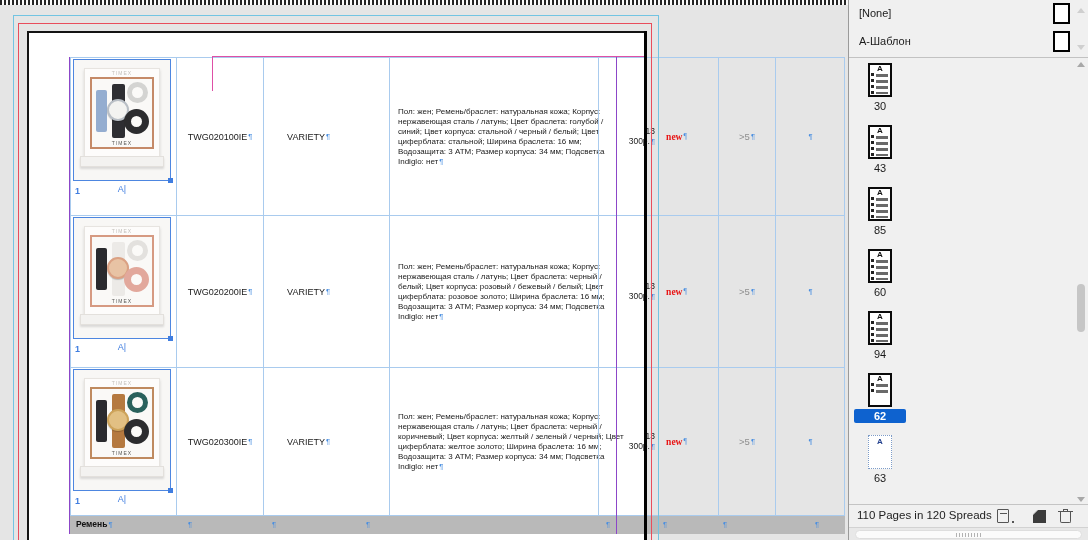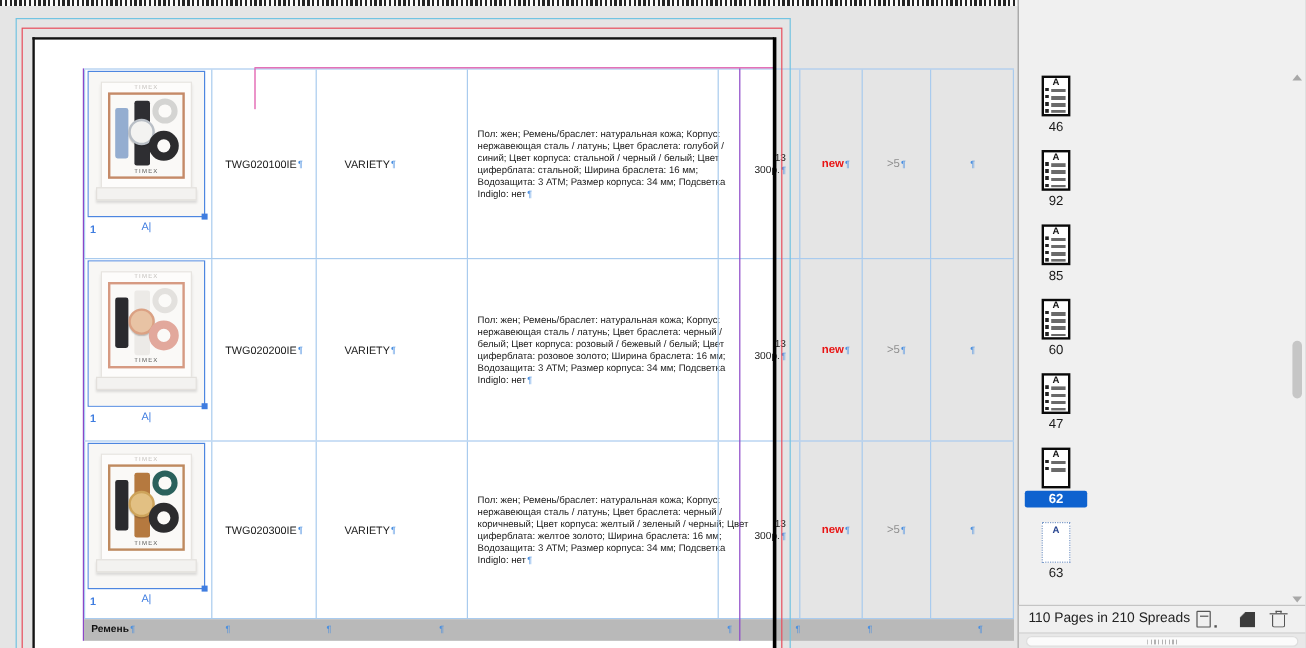--- a/index.html
+++ b/index.html
@@ -23,21 +23,21 @@
          border-top:1px solid #a9cbee;border-bottom:1px solid #a9cbee;}
   .trow{position:absolute;left:0;width:775px;border-bottom:1px solid #a9cbee;}
   .cell{position:absolute;top:0;bottom:0;border-left:1px solid #a9cbee;}
   .c-img  {left:0;   width:106px;}
   .c-art  {left:106px;width:87px; display:flex;align-items:center;justify-content:center;font-size:9px;}
   .c-var  {left:193px;width:90px; display:flex;align-items:center;justify-content:center;font-size:9px;}
   .c-desc {left:283px;width:245px;display:flex;align-items:center;padding:6px 10px 6px 8px;
            font-size:8px;line-height:10px;margin-left:36px;}
   .c-price{left:528px;width:60px; display:flex;align-items:center;
            padding-right:3px;font-size:8.5px;line-height:10px;text-align:right;}
-  .c-new  {left:596px;width:60px; display:flex;align-items:center;justify-content:center;}
+  .c-new  {left:576px;width:60px; display:flex;align-items:center;justify-content:center;font-family:Liberation Serif, serif;}
   .c-qty  {left:648px;width:57px; display:flex;align-items:center;justify-content:center;}
   .c-extra{left:705px;width:70px; display:flex;align-items:center;justify-content:center;border-right:1px solid #a9cbee;}
 
   .pilcrow{color:#4a8fe0;font-size:7.5px;margin-left:1px;font-weight:normal;}
   .badge{color:#e81414;font-weight:bold;font-size:9.5px;}
   .qty{color:#8f8f8f;font-size:9.5px;}
   .price-box{width:100%;text-align:right;color:#222;}
 
   
   .footer-row{position:absolute;left:0;top:458px;width:775px;height:18px;background:#b9b9b9;
@@ -311,37 +311,52 @@
     <div class="guide cyan"></div>
     <div class="guide red"></div>
     <div class="fl fl-left"></div>
     <div class="fl fl-right"></div>
     <div class="fl fl-top"></div>
     <div class="fl fl-stub"></div>
     <div class="page-edge"></div>
   </div>
 
   <div class="panel">
+    <div class="masters">
+      <div id="masters-host">
+  <div class="master-row" style="top: 0px;">
+    <span class="mlabel">[None]</span>
+    <div class="master-icon"></div>
+  </div>
+
+  <div class="master-row" style="top: 28px;">
+    <span class="mlabel">А-Шаблон</span>
+    <div class="master-icon"></div>
+  </div>
+</div>
+      <div class="chev up" style="right:3px;top:8px"></div>
+      <div class="chev dn" style="right:3px;top:45px"></div>
+    </div>
 
     <div class="pages-list">
       <div id="pages-host">
   <div class="page-item">
     <div class="thumb">
       <span class="amark">A</span>
       <div class="pattern"></div>
     </div>
-    <span class="pnum">46</span>
+    <span class="pnum">30</span>
   </div>
 
   <div class="page-item">
     <div class="thumb">
       <span class="amark">A</span>
       <div class="pattern"></div>
     </div>
-    <span class="pnum">92</span>
+    <span class="pnum">43</span>
   </div>
 
   <div class="page-item">
     <div class="thumb">
       <span class="amark">A</span>
       <div class="pattern"></div>
     </div>
     <span class="pnum">85</span>
   </div>
 
@@ -351,21 +366,21 @@
       <div class="pattern"></div>
     </div>
     <span class="pnum">60</span>
   </div>
 
   <div class="page-item">
     <div class="thumb">
       <span class="amark">A</span>
       <div class="pattern"></div>
     </div>
-    <span class="pnum">47</span>
+    <span class="pnum">94</span>
   </div>
 
   <div class="page-item">
     <div class="thumb half">
       <span class="amark">A</span>
       <div class="pattern"></div>
     </div>
     <span class="pnum sel">62</span>
   </div>
 
@@ -379,21 +394,21 @@
 </div>
     </div>
 
     <div class="vscroll">
       <div class="chev up"></div>
       <div class="vthumb"></div>
       <div class="chev dn"></div>
     </div>
 
     <div class="panel-status">
-      <span class="status-text">110 Pages in 210 Spreads</span>
+      <span class="status-text">110 Pages in 120 Spreads</span>
       <div class="icon-createspread"></div>
       <div class="icon-newpage"></div>
       <div class="icon-trash">
         <div class="trash-handle"></div>
         <div class="trash-lid"></div>
         <div class="trash-body"></div>
       </div>
     </div>
 
     <div class="panel-hscroll">

